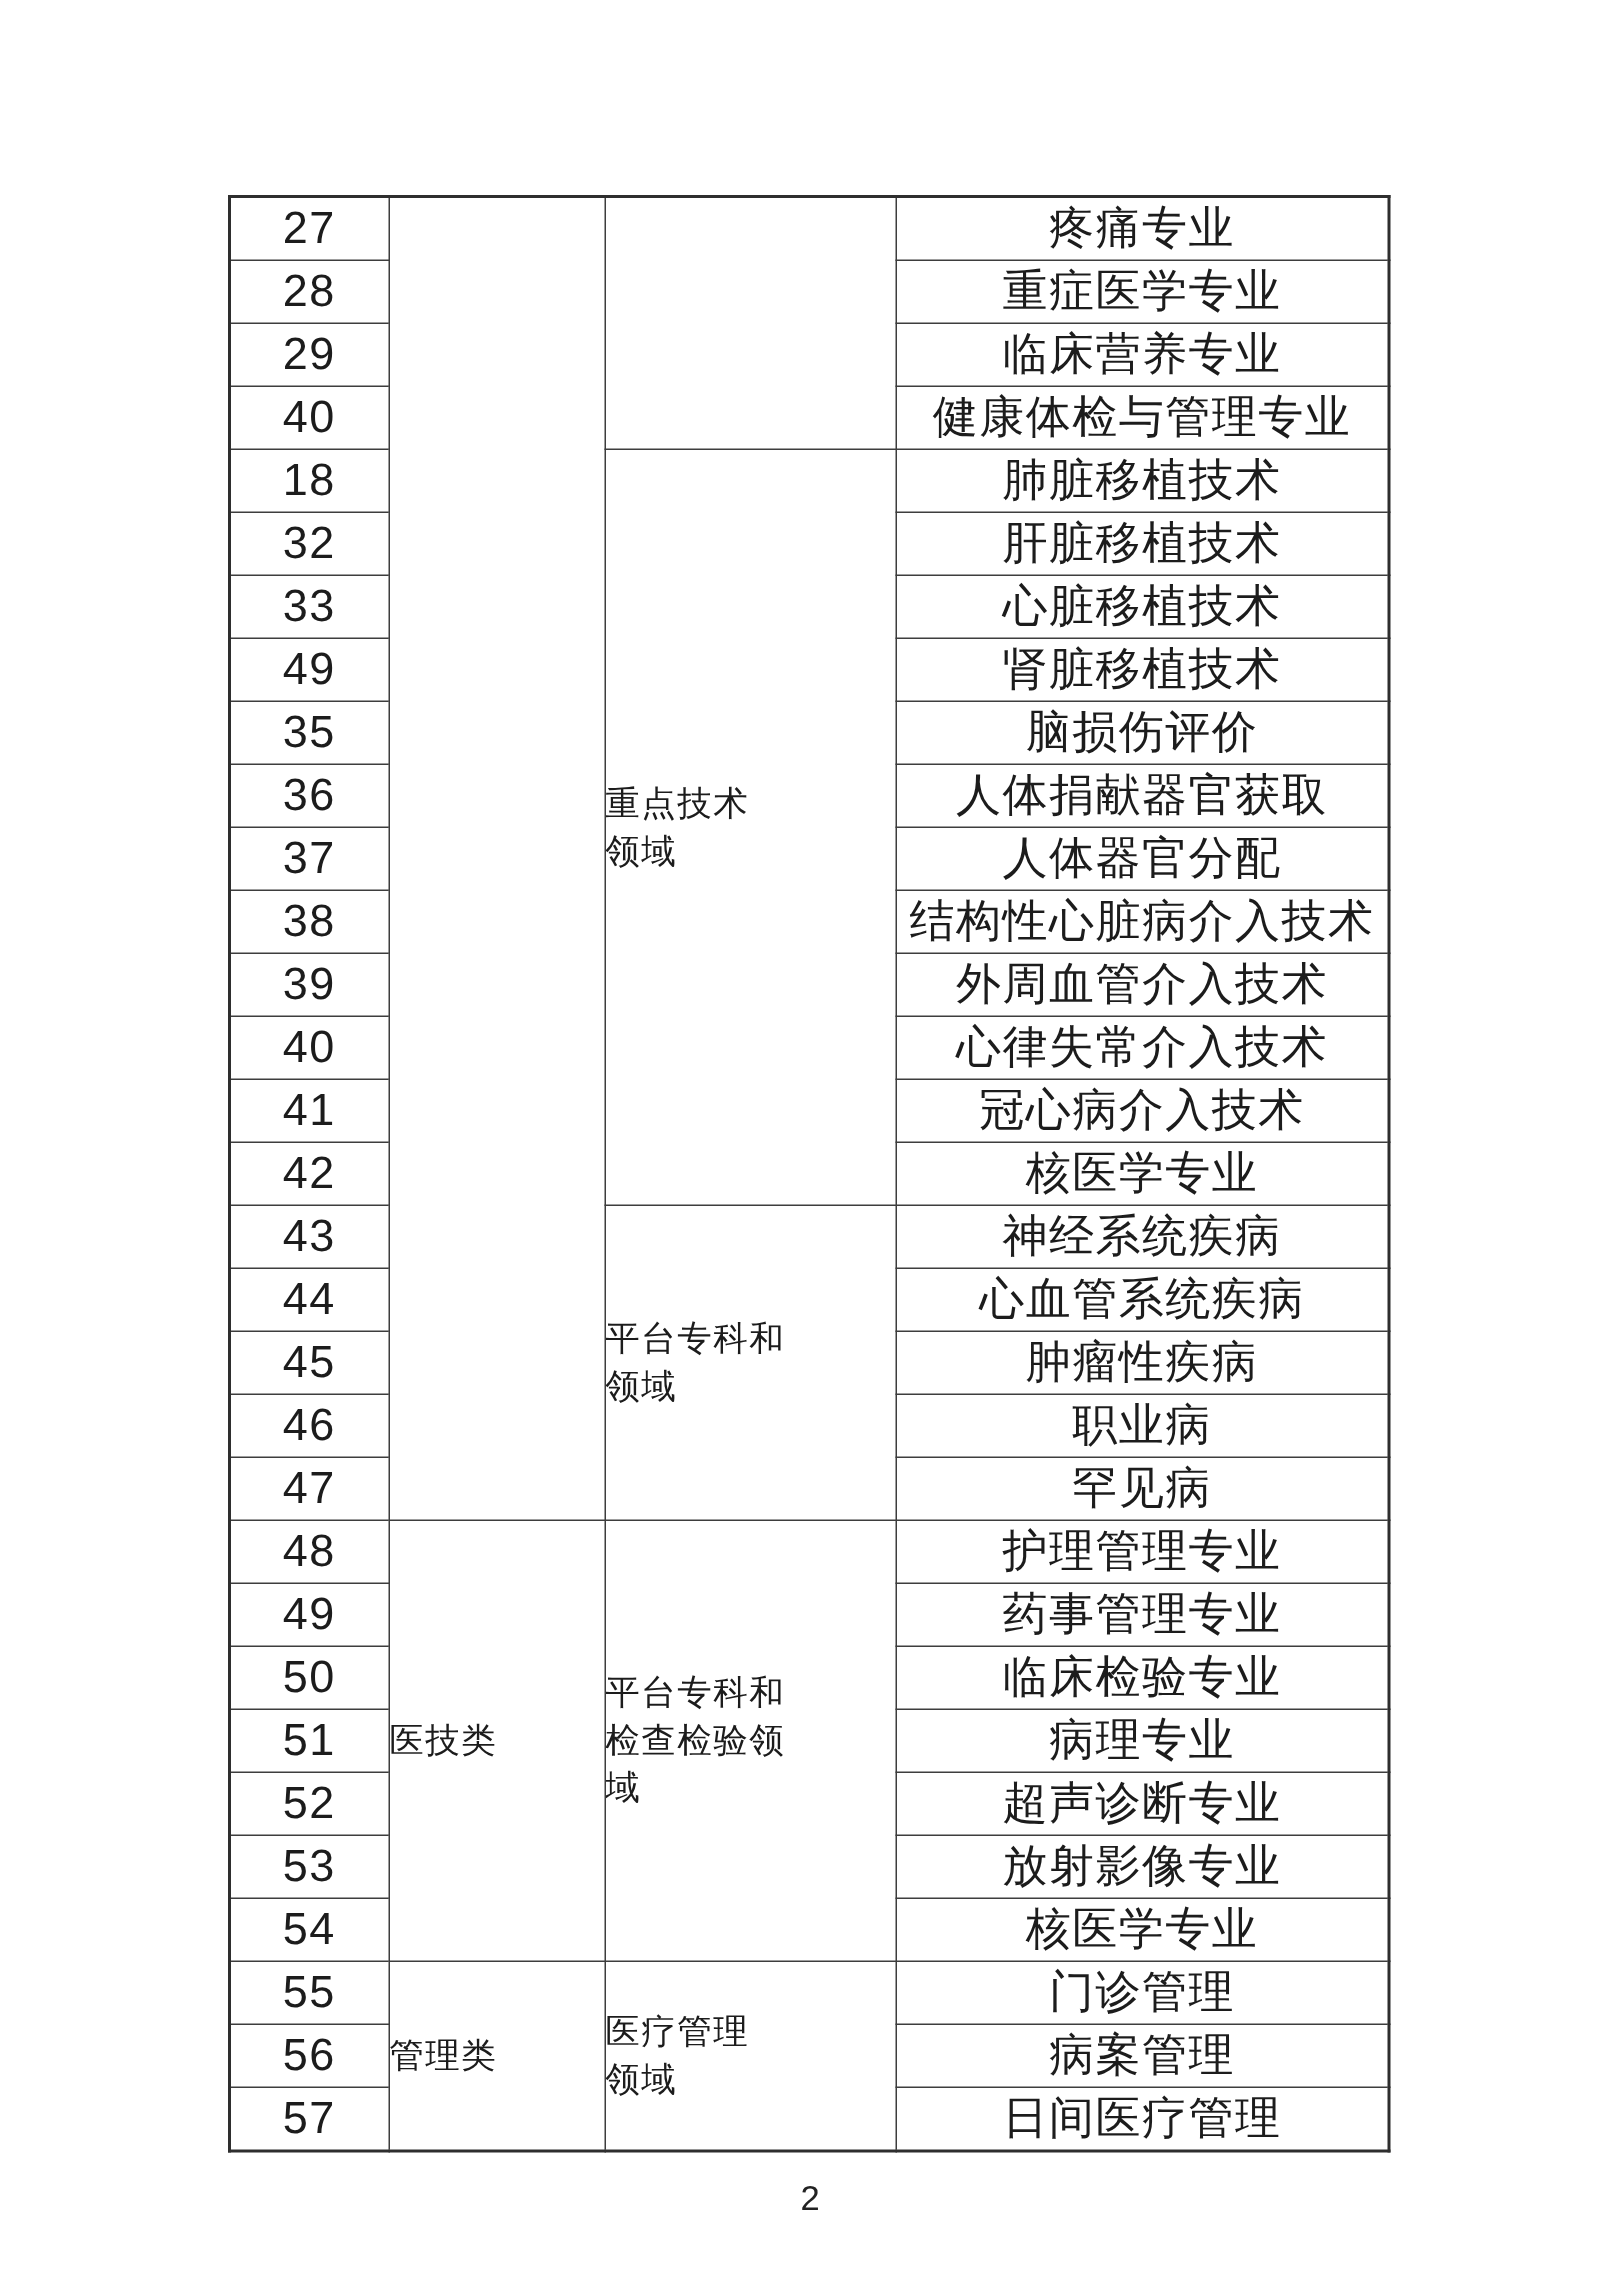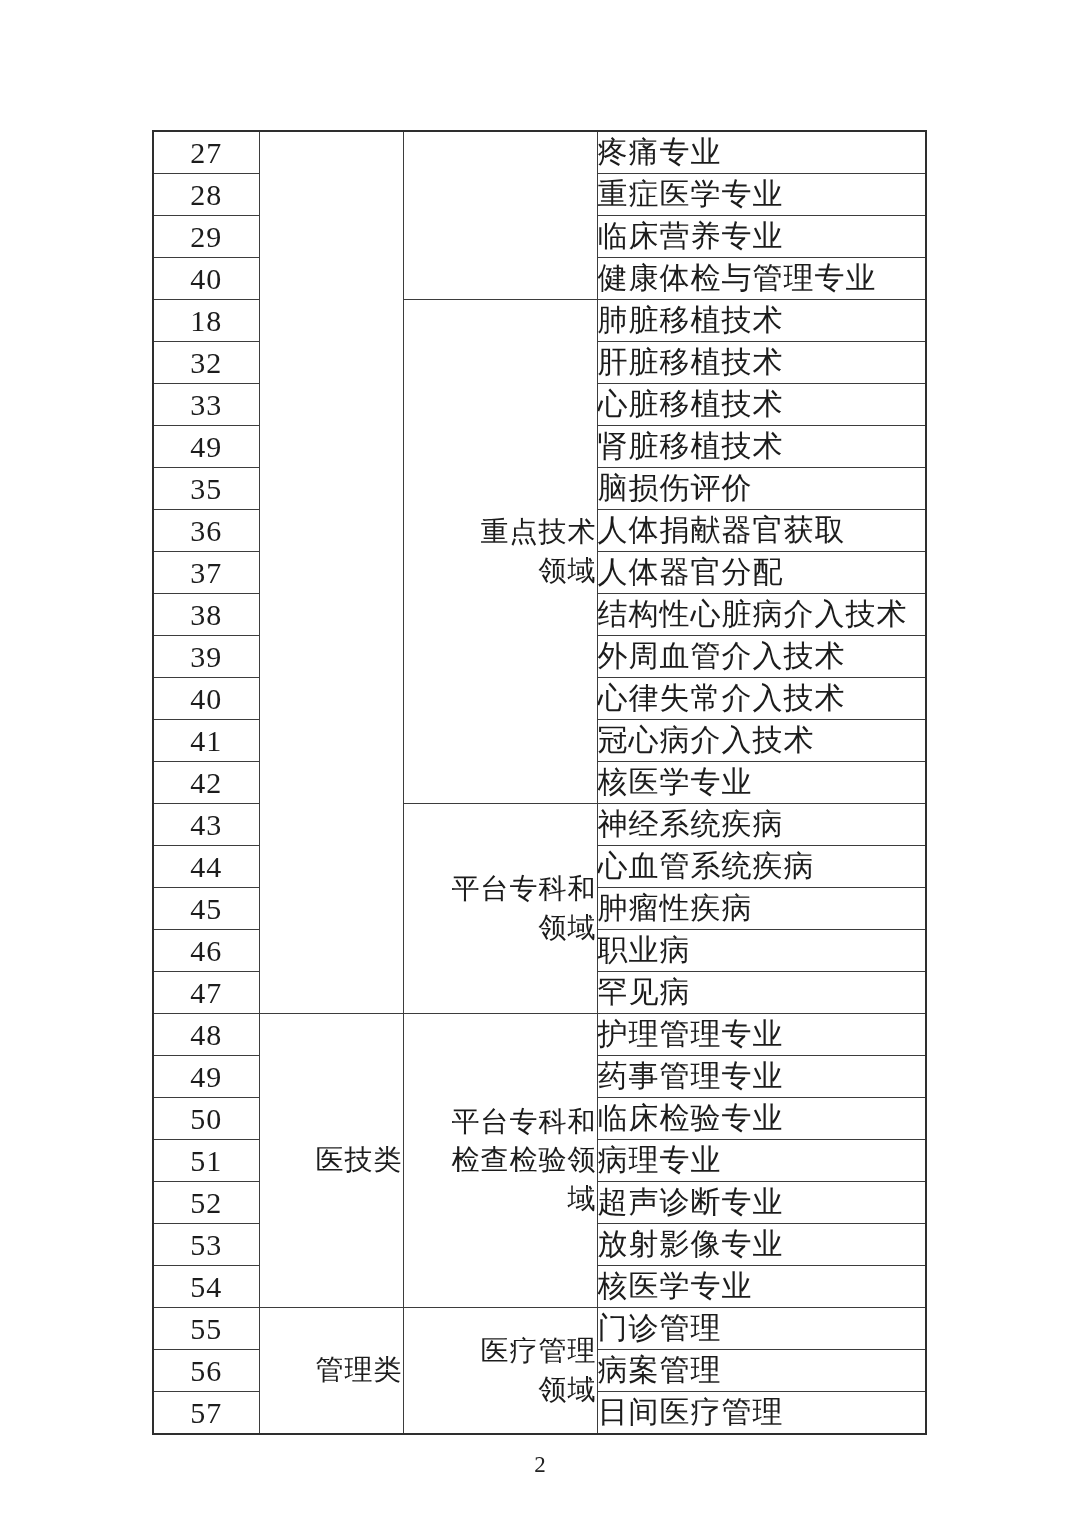--- a/index.html
+++ b/index.html
@@ -1,21 +1,21 @@
 <!DOCTYPE html>
 <html><head>
 <meta charset="utf-8">
 <style>
   html, body { margin: 0; padding: 0; background: #ffffff; }
   .page {
     position: relative;
     width: 1080px;
     height: 1527px;
     background: #ffffff;
-    font-family: Liberation Serif, serif;
+    font-family: Liberation Sans, sans-serif;
     color: #1c1c1c;
     overflow: hidden;
   }
   table.spec-table {
     position: absolute;
     left: 152px;
     top: 130px;
     width: 773px;
     border-collapse: collapse;
     table-layout: fixed;
@@ -27,28 +27,28 @@
     vertical-align: middle;
     overflow: hidden;
   }
   table.spec-table tr { height: 40.6px; }
   td.num {
     text-align: center;
     font-size: 30px;
     letter-spacing: 1px;
   }
   td.cat, td.dom {
-    text-align: right;
-    font-size: 28px;
+    text-align: left;
+    font-size: 23px;
     line-height: 1.37;
     white-space: pre-line;
     letter-spacing: 1px;
   }
   td.spec {
-    text-align: left;
+    text-align: center;
     padding-left: 13px;
     font-size: 30px;
     letter-spacing: 1px;
     margin-left: 42px;
   }
   .page-footer {
     position: absolute;
     left: 0;
     top: 1452px;
     width: 100%;

